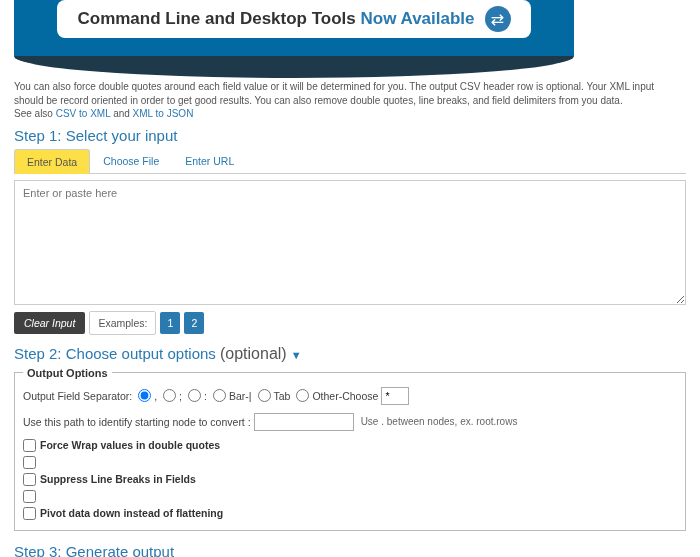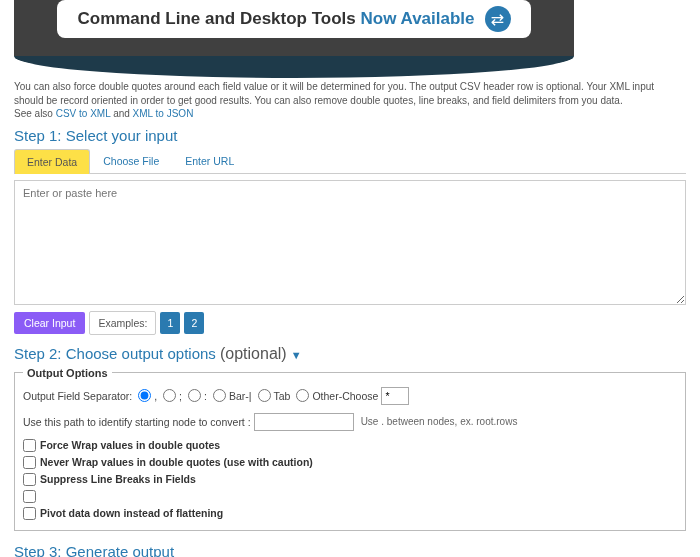--- a/index.html
+++ b/index.html
@@ -1,34 +1,34 @@
 <!DOCTYPE html>
 <html><head>
 <meta charset="utf-8">
 <style>
   * { box-sizing: border-box; margin: 0; padding: 0; }
   body { font-family: Arial, Helvetica, sans-serif; font-size: 11px; color: #333; background: #fff; width: 700px; }
-  .banner { background: #404040; padding: 0 0 18px 0; display: flex; justify-content: center; margin: 0 12px 0 14px; width: 560px; }
+  .banner { background: #0369a1; padding: 0 0 18px 0; display: flex; justify-content: center; margin: 0 12px 0 14px; width: 560px; }
   .banner-inner { background: #fff; border-radius: 8px; padding: 6px 20px; display: flex; align-items: center; gap: 10px; margin-top: 0; }
   .banner-text { font-size: 17px; font-weight: bold; color: #333; }
   .banner-text .avail { color: #2a7ab0; }
   .banner-icon { width: 26px; height: 26px; background: #2a7ab0; border-radius: 50%; display: inline-flex; align-items: center; justify-content: center; color: #fff; font-size: 16px; }
   .curve { background: #1e3a4a; height: 22px; margin: 0 0 2px 14px; width: 560px; border-radius: 0 0 50% 50% / 0 0 100% 100%; }
   .intro { padding: 0 14px; font-size: 10px; color: #555; line-height: 1.35; }
   .intro a { color: #2a7ab0; text-decoration: none; }
   .step-title { color: #2a7ab0; font-size: 15px; font-weight: normal; padding: 6px 14px 4px 14px; }
   .step-title .opt { font-size: 16px; color: #555; }
   .chev { color: #2a7ab0; font-size: 11px; }
   .tabs { display: flex; border-bottom: 1px solid #ccc; margin: 0 14px; }
   .tab { padding: 6px 12px; font-size: 10.5px; color: #2a7ab0; border: 1px solid transparent; border-bottom: none; cursor: pointer; }
   .tab.active { color: #555; border-color: #ccc; background: #fde047; border-radius: 3px 3px 0 0; position: relative; top: 1px; }
   .input-area { margin: 6px 14px 4px 14px; }
   .input-area textarea { width: 100%; height: 125px; border: 1px solid #ccc; padding: 6px 8px; font-size: 11px; font-family: inherit; resize: vertical; color: #888; }
   .input-row { display: flex; align-items: center; gap: 4px; margin: 0 14px 4px 14px; }
-  .btn { background: #8b5cf6; color: #fff; border: none; padding: 5px 10px; font-size: 10.5px; border-radius: 2px; cursor: pointer; }
+  .btn { background: #404040; color: #fff; border: none; padding: 5px 10px; font-size: 10.5px; border-radius: 2px; cursor: pointer; font-style: italic; }
   .examples-label { background: #fff; border: 1px solid #ccc; padding: 5px 8px; font-size: 10.5px; color: #555; border-radius: 2px; }
   .ex-btn { background: #2a7ab0; color: #fff; border: none; width: 20px; height: 22px; font-size: 10.5px; border-radius: 2px; cursor: pointer; }
   fieldset { border: 1px solid #bbb; margin: 0 14px 6px 14px; padding: 8px 8px 6px 8px; }
   legend { font-size: 11px; font-weight: bold; padding: 0 4px; }
   .opt-row { display: flex; align-items: center; flex-wrap: wrap; gap: 3px; font-size: 10.5px; color: #444; margin-bottom: 8px; }
   .opt-row input[type="radio"] { margin-left: 3px; }
   .opt-row input[type="text"] { border: 1px solid #aaa; height: 18px; font-size: 10.5px; padding: 0 3px; }
   .sep-other { width: 28px; }
   .path-input { width: 100px; }
   .hint { font-size: 10px; color: #666; margin-left: 4px; }
@@ -105,21 +105,20 @@
     <input type="text" class="path-input" style="">
     <span class="hint">Use . between nodes, ex. root.rows</span>
   </div>
 
   <label class="chk-row">
       <input type="checkbox" style="">
       <span>Force Wrap values in double quotes</span>
     </label>
   <label class="chk-row">
       <input type="checkbox" style="">
-      <span>Never Wrap values in double quotes (use with caution)</span>
     </label>
   <label class="chk-row">
       <input type="checkbox" style="">
       <span>Suppress Line Breaks in Fields</span>
     </label>
   <label class="chk-row">
       <input type="checkbox" style="">
     </label>
   <label class="chk-row">
       <input type="checkbox" style="">

